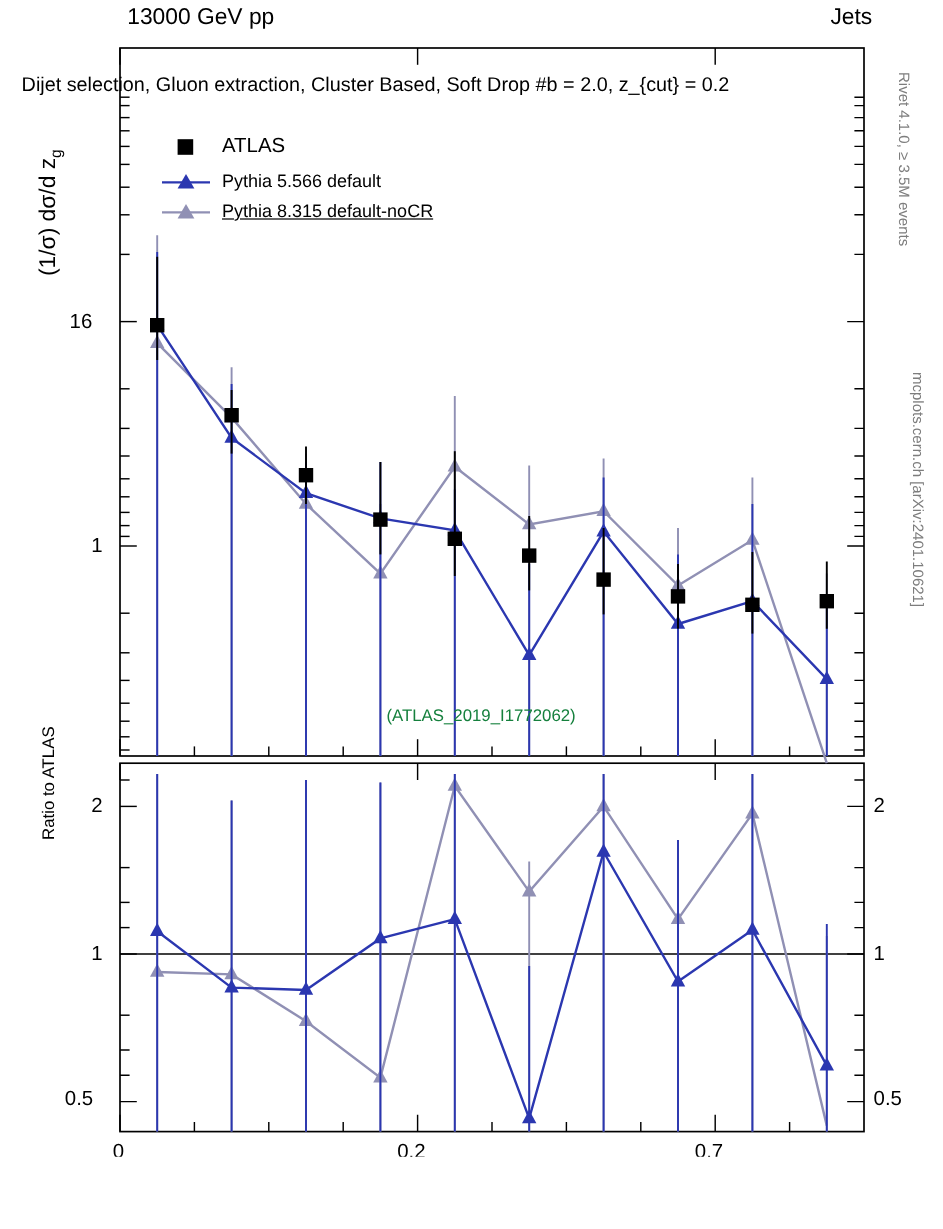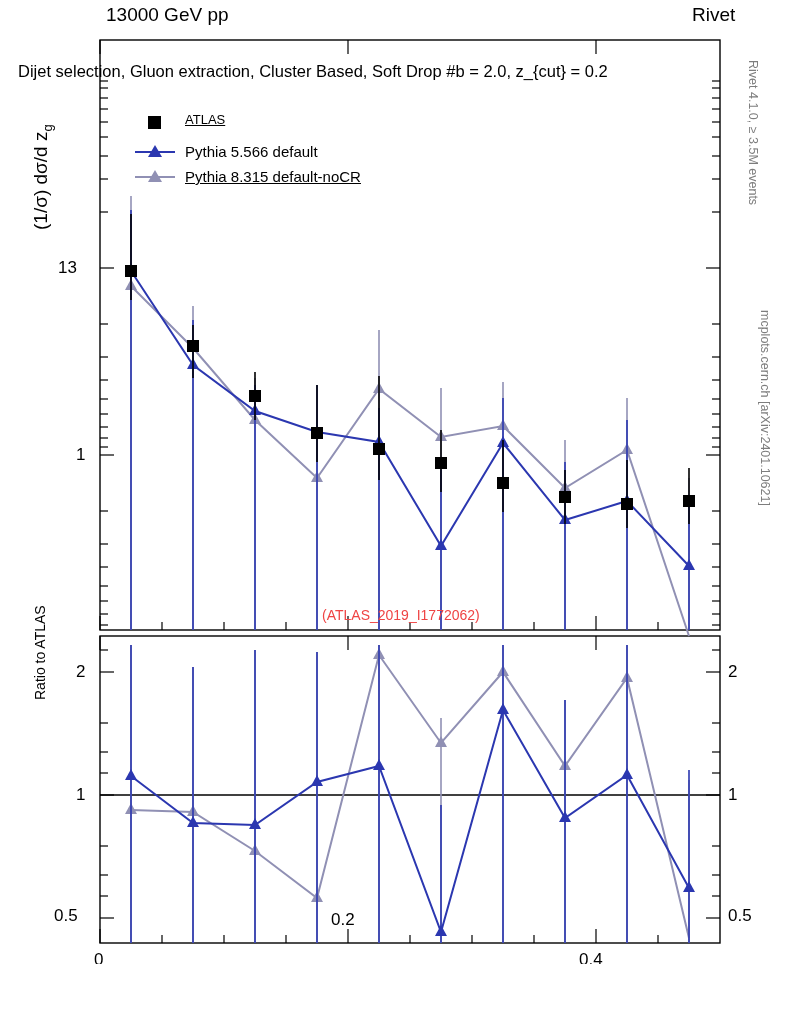--- a/index.html
+++ b/index.html
@@ -1,34 +1,34 @@
 <!DOCTYPE html>
 <html><head>
 <meta charset="utf-8">
 <style>
   html,body{margin:0;padding:0;background:#ffffff;}
   body{width:786px;height:1024px;font-family:"Liberation Sans",sans-serif;color:#000;}
   #root{position:relative;width:786px;height:964px;overflow:hidden;padding-left:40px;}
   .abs{position:absolute;}
   .txt{font-family:"Liberation Sans",sans-serif;color:#000;white-space:nowrap;}
   .vert{transform-origin:0 0;}
-  .grey{color:#ef4444;margin-top:19px;}
+  .grey{color:#15803d;}
   svg{display:block;}
   .tick{stroke:#000;stroke-width:1.2;}
   .hdr{font-size:19px;}
   .ticklbl{font-size:17px;}
   .side{font-size:12.5px;color:#7d7d7d;}
 </style>
 </head>
 <body>
 
 <div id="root">
 
   <div class="abs txt hdr" style="left:106px;top:4px;">13000 GeV pp</div>
-  <div class="abs txt hdr" style="left:692px;top:4px;">Rivet</div>
+  <div class="abs txt hdr" style="left:692px;top:4px;">Jets</div>
 
   <div class="abs txt" style="left:18px;top:62px;font-size:16.5px;">Dijet selection, Gluon extraction, Cluster Based, Soft Drop #b = 2.0, z_{cut} = 0.2</div>
 
   <div class="abs" style="left:30px;top:230px;">
     <div class="txt vert" style="transform:rotate(-90deg);font-size:19px;">(1/σ) dσ/d z<sub style="font-size:13px;">g</sub></div>
   </div>
 
   <div class="abs" style="left:760px;top:60px;">
     <div class="txt vert side" style="transform:rotate(90deg);">Rivet 4.1.0,  ≥ 3.5M events</div>
   </div>
@@ -289,34 +289,34 @@
       <polygon points="689,881 695,892 683,892"></polygon>
     </g>
 
     <rect x="148" y="116" width="13" height="13" fill="#000"></rect>
     <line x1="135" y1="152" x2="175" y2="152" stroke="#2b37b0" stroke-width="2"></line>
     <polygon points="155,145 162,157 148,157" fill="#2b37b0"></polygon>
     <line x1="135" y1="177" x2="175" y2="177" stroke="#9090b4" stroke-width="2"></line>
     <polygon points="155,170 162,182 148,182" fill="#9090b4"></polygon>
   </svg>
 
-  <div class="abs txt ticklbl" style="left:58px;top:258px;">13</div>
+  <div class="abs txt ticklbl" style="left:58px;top:258px;">16</div>
   <div class="abs txt ticklbl" style="left:76px;top:445px;">1</div>
 
   <div class="abs txt ticklbl" style="left:76px;top:662px;">2</div>
   <div class="abs txt ticklbl" style="left:76px;top:785px;">1</div>
   <div class="abs txt ticklbl" style="left:54px;top:906px;">0.5</div>
 
   <div class="abs txt ticklbl" style="left:728px;top:662px;">2</div>
   <div class="abs txt ticklbl" style="left:728px;top:785px;">1</div>
   <div class="abs txt ticklbl" style="left:728px;top:906px;">0.5</div>
 
   <div class="abs txt ticklbl" style="left:94px;top:950px;">0</div>
-  <div class="abs txt ticklbl" style="left:331px;top:910px;text-align:right;">0.2</div>
-  <div class="abs txt ticklbl" style="left:579px;top:950px;">0.4</div>
-
-  <div class="abs txt" style="left:185px;top:112px;font-size:13px;text-decoration:underline;">ATLAS</div>
+  <div class="abs txt ticklbl" style="left:331px;top:950px;text-align:right;">0.2</div>
+  <div class="abs txt ticklbl" style="left:579px;top:950px;">0.7</div>
+
+  <div class="abs txt" style="left:185px;top:112px;font-size:17px;">ATLAS</div>
   <div class="abs txt" style="left:185px;top:143px;font-size:15px;">Pythia 5.566 default</div>
   <div class="abs txt" style="left:185px;top:168px;font-size:15px;text-decoration:underline;">Pythia 8.315 default-noCR</div>
 
   <div class="abs txt grey" style="left:322px;top:588px;font-size:14px;">(ATLAS_2019_I1772062)</div>
 
 </div>
 
 </body></html>

